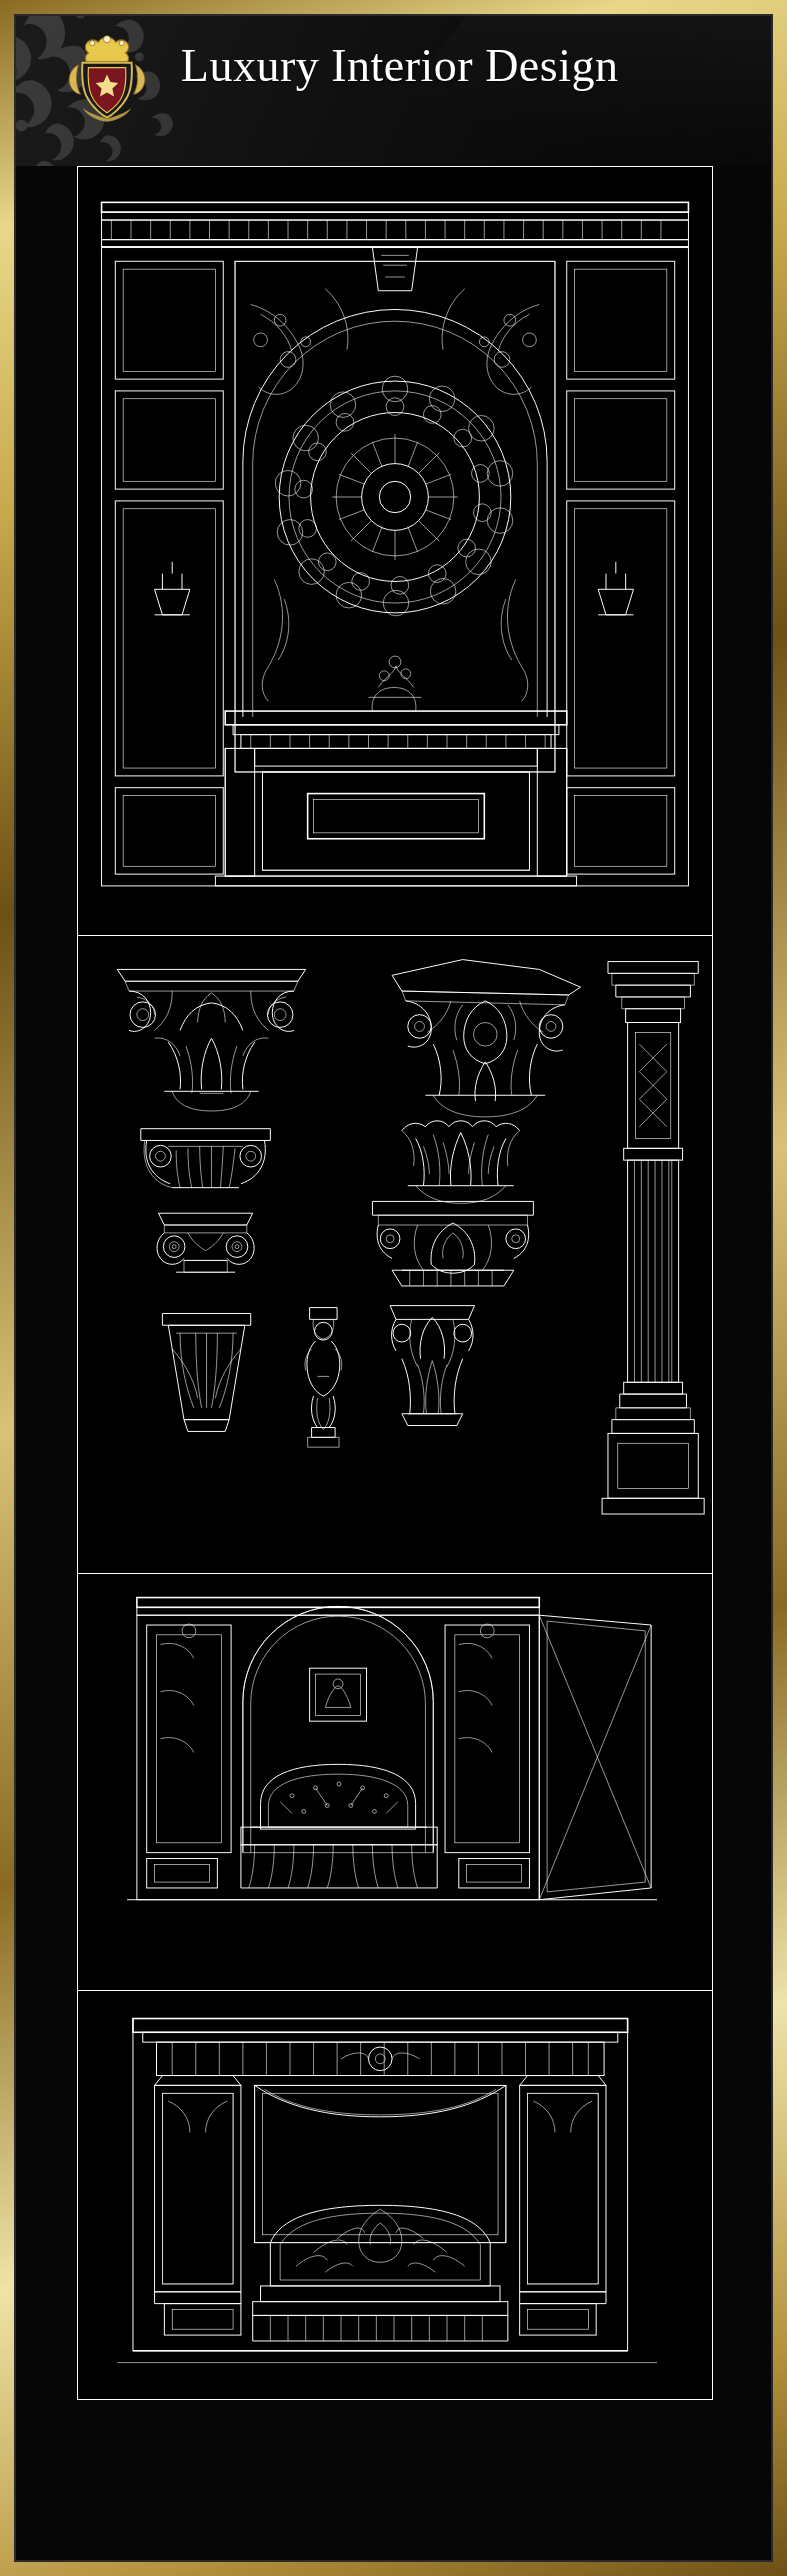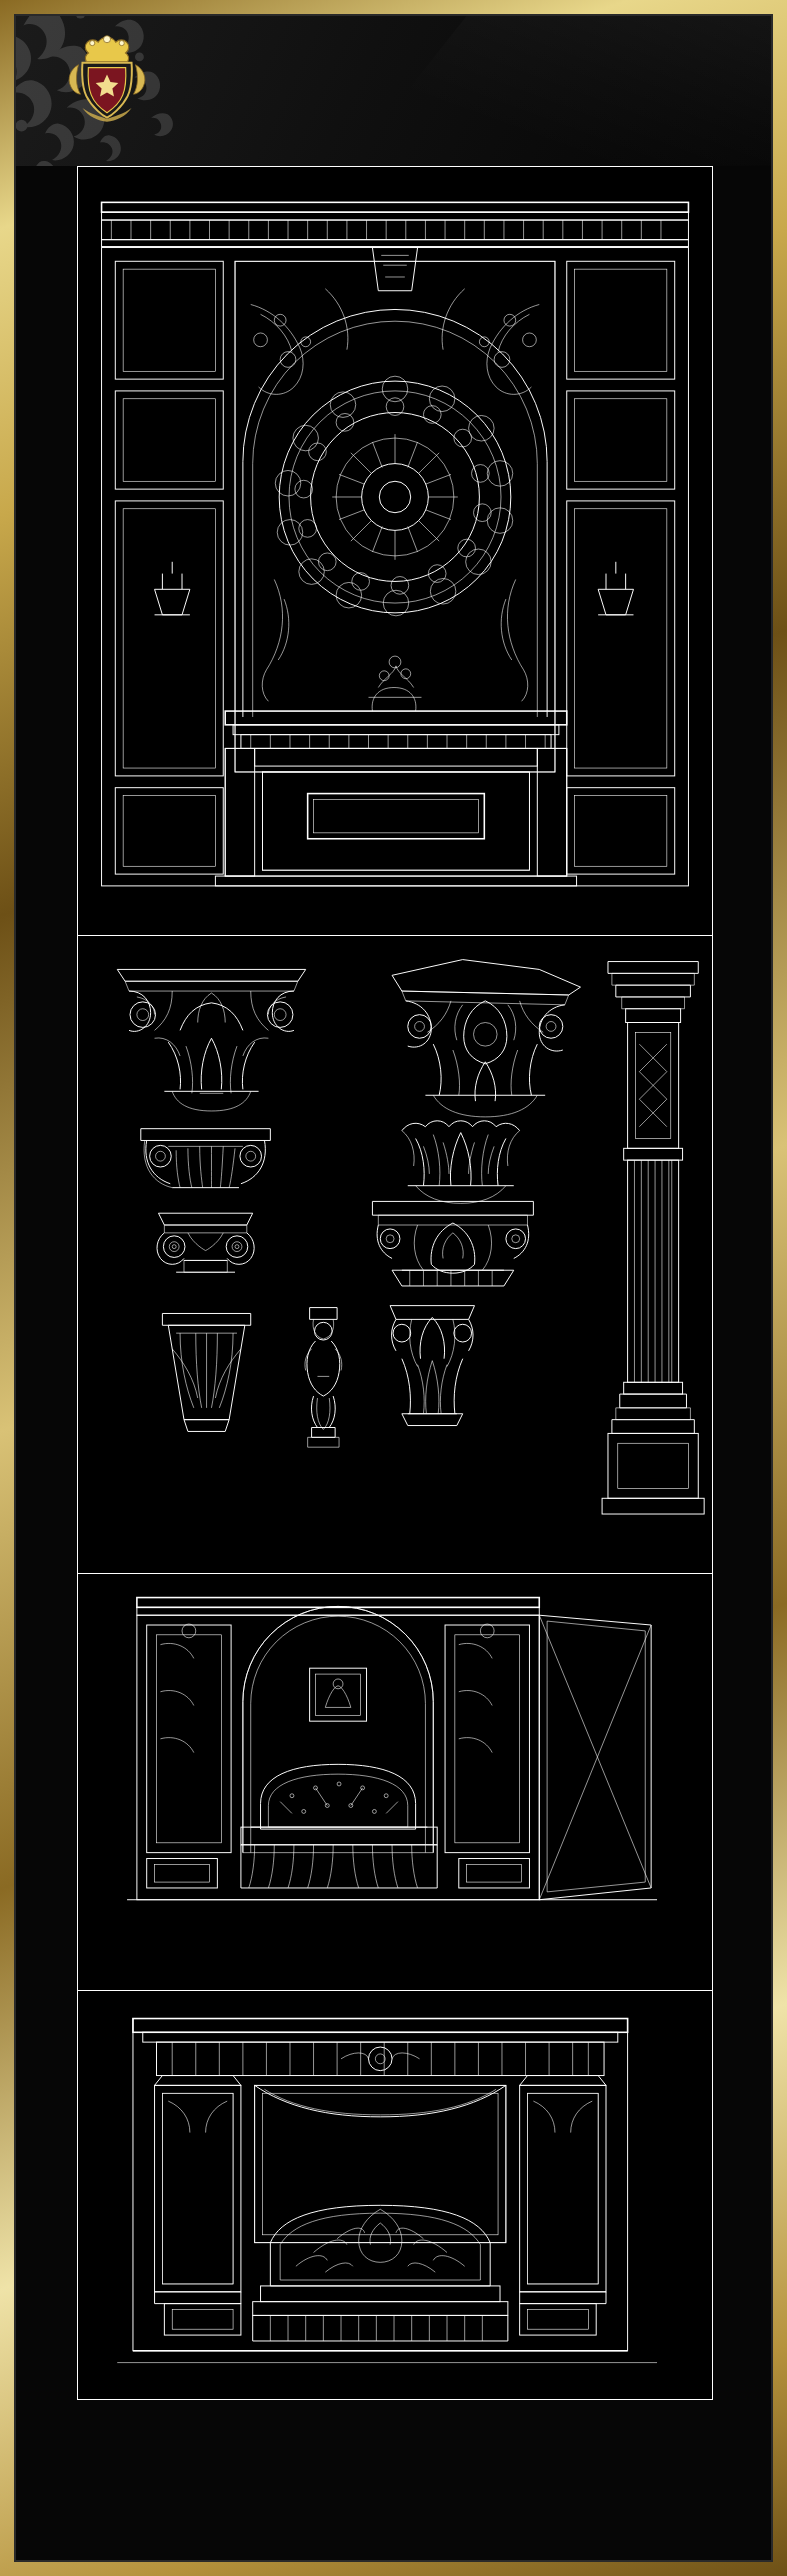--- a/index.html
+++ b/index.html
@@ -145,20 +145,21 @@
           <circle cx="70" cy="12" r="2.6" fill="#fff7cc" stroke="#8a6a23" stroke-width="0.8"></circle>
           <path d="M30 32h50c0 0 2 22-4 34-6 12-17 20-21 22-4-2-15-10-21-22-6-12-4-34-4-34z" fill="#1a1a1a" stroke="#d8b852" stroke-width="2"></path>
           <path d="M36 37h38c0 0 1 18-3 28-4 10-13 16-16 18-3-2-12-8-16-18-4-10-3-28-3-28z" fill="#7b1520" stroke="#e8c84a" stroke-width="1.2"></path>
           <path d="M55 44l3.5 7.5 8 1-6 5.8 1.6 8-7.1-4-7.1 4 1.6-8-6-5.8 8-1z" fill="#f2dd8e"></path>
           <path d="M26 34c-8 4-12 14-8 22 2 5 7 8 10 8-5-8-5-20-2-30z" fill="#d8b852" stroke="#8a6a23" stroke-width="0.8"></path>
           <path d="M84 34c8 4 12 14 8 22-2 5-7 8-10 8 5-8 5-20 2-30z" fill="#d8b852" stroke="#8a6a23" stroke-width="0.8"></path>
           <path d="M30 78c8 6 18 9 25 11 7-2 17-5 25-11-6 9-16 13-25 14-9-1-19-5-25-14z" fill="#c8a84b" opacity="0.85"></path>
         </g>
       </svg>
 
+      <div class="title">Luxury Interior Design</div>
     </div>
 
     <div class="board">
 
       <div class="panel p1">
         <svg class="svgfill" viewBox="0 0 646 782" preserveAspectRatio="none">
           <defs>
             <pattern id="diag" width="22" height="22" patternUnits="userSpaceOnUse" patternTransform="rotate(45)">
               <path d="M0 0 V22" class="ln-t"></path>
               <path d="M0 0 H22" class="ln-t"></path>

